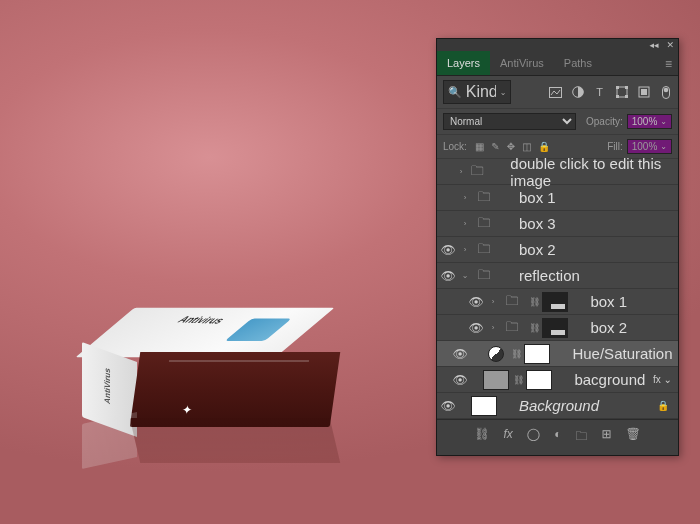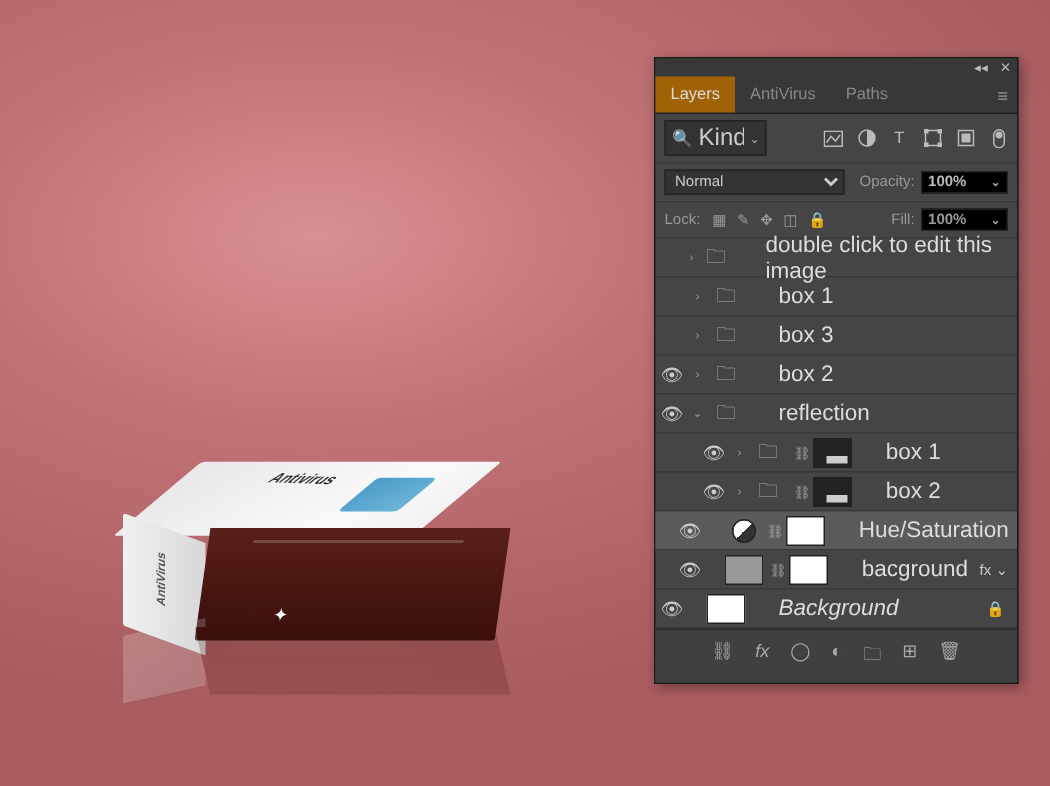--- a/index.html
+++ b/index.html
@@ -16,35 +16,35 @@
 .box-side { position: absolute; width: 55px; height: 75px; background: linear-gradient(90deg, #f0f0f0 0%, #d8d8d8 100%); left: 22px; top: 32px; transform: skewY(20deg); border-radius: 2px 0 0 2px; }
 .box-side-text { position: absolute; left: 8px; top: 30px; font-size: 8px; color: #555; transform: rotate(-90deg); font-weight: bold; }
 .reflection { position: absolute; left: 60px; top: 415px; width: 260px; height: 60px; opacity: 0.22; transform: scaleY(-0.6); }
 
 
 .panel { position: absolute; right: 21px; top: 38px; width: 243px; background: #454545; border: 1px solid #1a1a1a; box-shadow: 2px 2px 8px rgba(0,0,0,0.35); font-size: 11px; color: #bbb; }
 .panel-top { height: 12px; background: #383838; display: flex; justify-content: flex-end; align-items: center; padding: 0 4px; gap: 8px; }
 .panel-top span { font-size: 9px; cursor: pointer; }
 .tabs { display: flex; background: #383838; border-bottom: 1px solid #222; position: relative; }
 .tab { padding: 6px 10px; font-size: 11px; color: #888; cursor: pointer; }
-.tab.active { background: #a16207; color: #ddd; }
+.tab.active { background: #14532d; color: #ddd; }
 .tab-menu { position: absolute; right: 6px; top: 6px; color: #999; font-size: 12px; }
 
 .row { display: flex; align-items: center; padding: 4px 6px; gap: 4px; border-bottom: 1px solid #3a3a3a; }
 .search-row { background: #454545; }
 .search { display: flex; align-items: center; background: #333; border: 1px solid #222; padding: 2px 4px; gap: 4px; width: 68px; }
 .search input { background: transparent; border: none; color: #ccc; width: 30px; font-size: 16px; outline: none; }
 .chev { font-size: 8px; color: #aaa; }
 .filter-icons { display: flex; gap: 9px; margin-left: auto; align-items: center; }
 .ico { width: 13px; height: 13px; display: inline-flex; align-items: center; justify-content: center; font-size: 11px; color: #bbb; }
 
 .blend-row select { background: #333; border: 1px solid #222; color: #ccc; font-size: 10px; padding: 1px 2px; }
 .blend { width: 136px; }
 .opac-label { font-size: 10px; color: #999; margin-left: 6px; }
-.pct { background: #000000; border: 1px solid #222; padding: 1px 4px; font-size: 10px; display: flex; align-items: center; gap: 16px; font-weight: bold; }
+.pct { background: #701a75; border: 1px solid #222; padding: 1px 4px; font-size: 10px; display: flex; align-items: center; gap: 3px; }
 
 .lock-row { font-size: 10px; color: #999; }
 .lock-icons { display: flex; gap: 7px; margin-left: 4px; }
 .lock-icons span { font-size: 10px; }
 
 .layers { max-height: 260px; }
 .layer { display: flex; align-items: center; height: 26px; border-bottom: 1px solid #383838; position: relative; }
 .layer.sel { background: #5a5a5a; }
 .vis { width: 22px; text-align: center; font-size: 12px; color: #ccc; }
 .vis.off { color: transparent; }

